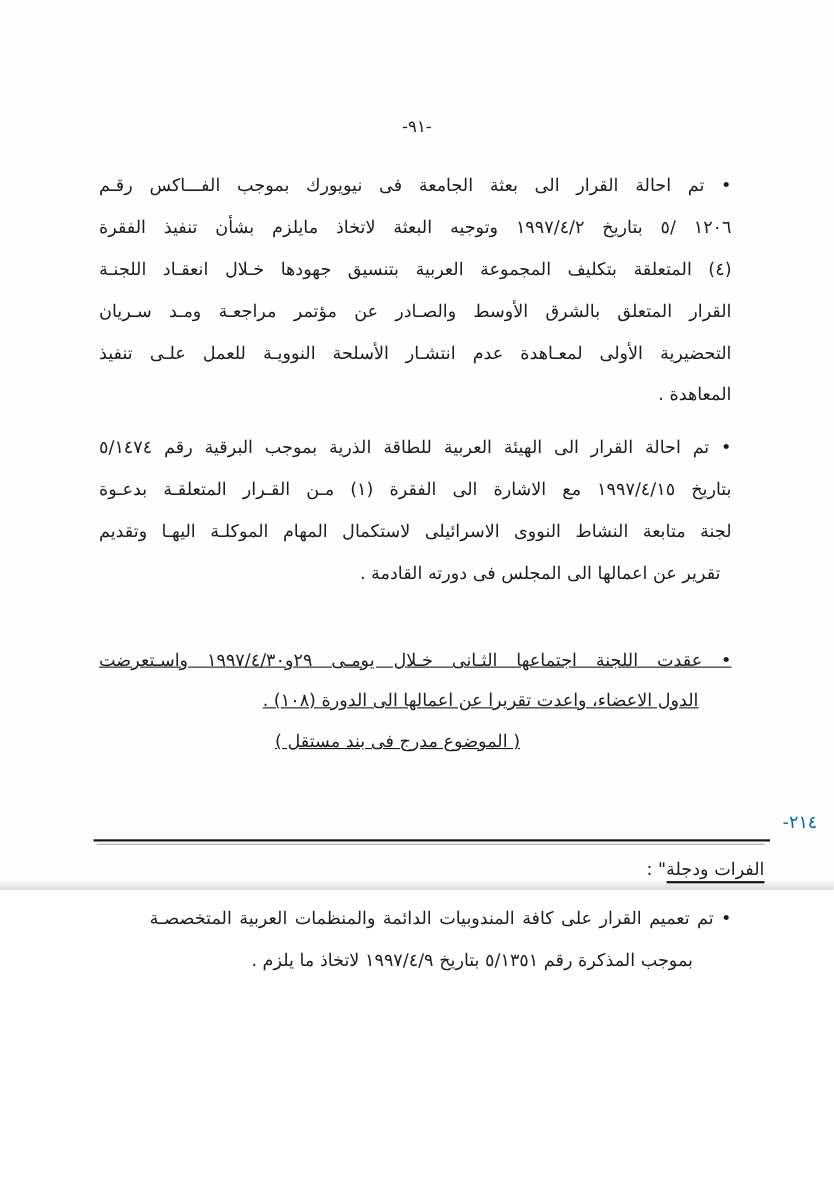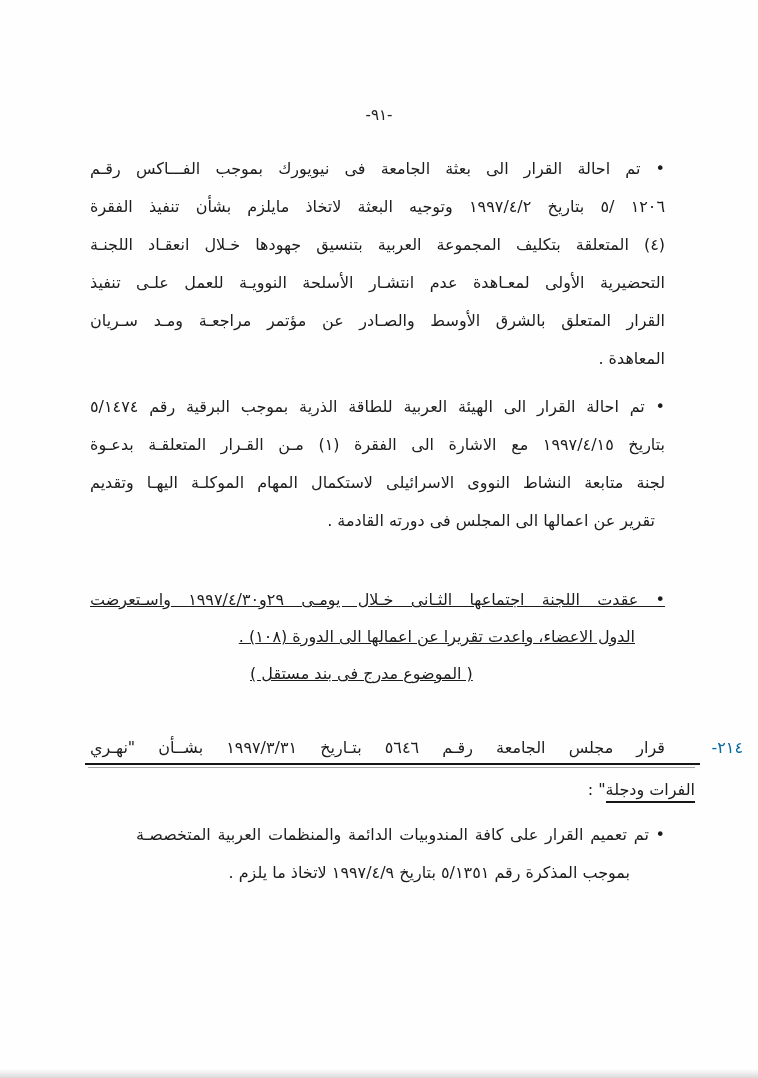--- a/index.html
+++ b/index.html
@@ -6,21 +6,21 @@
   body{
     width:758px;height:1078px;
     background:#ffffff;
     font-family:"DejaVu Sans", sans-serif;
     color:#1c1c1c;
     direction:rtl;
     overflow:hidden;
   }
   .page{
     position:relative;
-    width:758px;height:1078px;
+    width:758px;height:809px;
     background:#fefefe;
   }
   .page-number{
     position:absolute;
     top:106px;left:0;right:0;
     text-align:center;
     font-size:15px;
     letter-spacing:2px;
     color:#222;
   }
@@ -93,42 +93,41 @@
 <body>
 
 <div class="page">
 
   <div class="page-number">-٩١-</div>
 
   <div class="content-block para p1">
     <div class="line just">• تم احالة القرار الى بعثة الجامعة فى نيويورك بموجب الفـــاكس رقـم</div>
     <div class="line just">١٢٠٦ /٥ بتاريخ ١٩٩٧/٤/٢ وتوجيه البعثة لاتخاذ مايلزم بشأن تنفيذ الفقرة</div>
     <div class="line just">(٤) المتعلقة بتكليف المجموعة العربية بتنسيق  جهودها خـلال انعقـاد اللجنـة</div>
+    <div class="line just">القرار المتعلق بالشرق الأوسط والصـادر عن مؤتمر مراجعـة ومـد سـريان</div>
     <div class="line just">التحضيرية الأولى لمعـاهدة عدم انتشـار الأسلحة النوويـة للعمل علـى تنفيذ</div>
-    <div class="line just">القرار المتعلق بالشرق الأوسط والصـادر عن مؤتمر مراجعـة ومـد سـريان</div>
     <div class="line end-line">المعاهدة .</div>
   </div>
 
   <div class="content-block para p2">
     <div class="line just">• تم احالة القرار الى الهيئة العربية للطاقة الذرية بموجب البرقية رقم ٥/١٤٧٤</div>
     <div class="line just">بتاريخ ١٩٩٧/٤/١٥ مع الاشارة الى الفقرة (١) مـن القـرار المتعلقـة بدعـوة</div>
     <div class="line just">لجنة متابعة النشاط النووى الاسرائيلى لاستكمال المهام الموكلـة اليهـا وتقديم</div>
     <div class="line end-line indent-sm">تقرير عن اعمالها الى المجلس فى دورته القادمة .</div>
   </div>
 
   <div class="content-block para p3">
     <div class="line just">• عقدت اللجنة اجتماعها  الثـانى خـلال يومـى ٢٩و١٩٩٧/٤/٣٠ واسـتعرضت</div>
     <div class="line end-line indent-md">الدول الاعضاء، واعدت تقريرا عن اعمالها الى الدورة (١٠٨) .</div>
     <div class="line left-note">( الموضوع مدرج فى بند مستقل )</div>
   </div>
 
   <div class="content-block para item214">
     <div class="item214-number">٢١٤-</div>
     <div class="line just">
-      <span>قرار مجلس الجامعة رقـم ٥٦٤٦ بتـاريخ ١٩٩٧/٣/٣١ بشــأن "نهـري</span>
       <span class="title-underline"></span>
       <span class="title-underline-echo"></span>
     </div>
     <div class="line line2-214">
       <span class="u-span">الفرات ودجلة</span><span>" :</span>
     </div>
   </div>
 
   <div class="content-block para p4">
     <div class="line just">• تم تعميم القرار على كافة المندوبيات الدائمة والمنظمات العربية  المتخصصـة</div>

